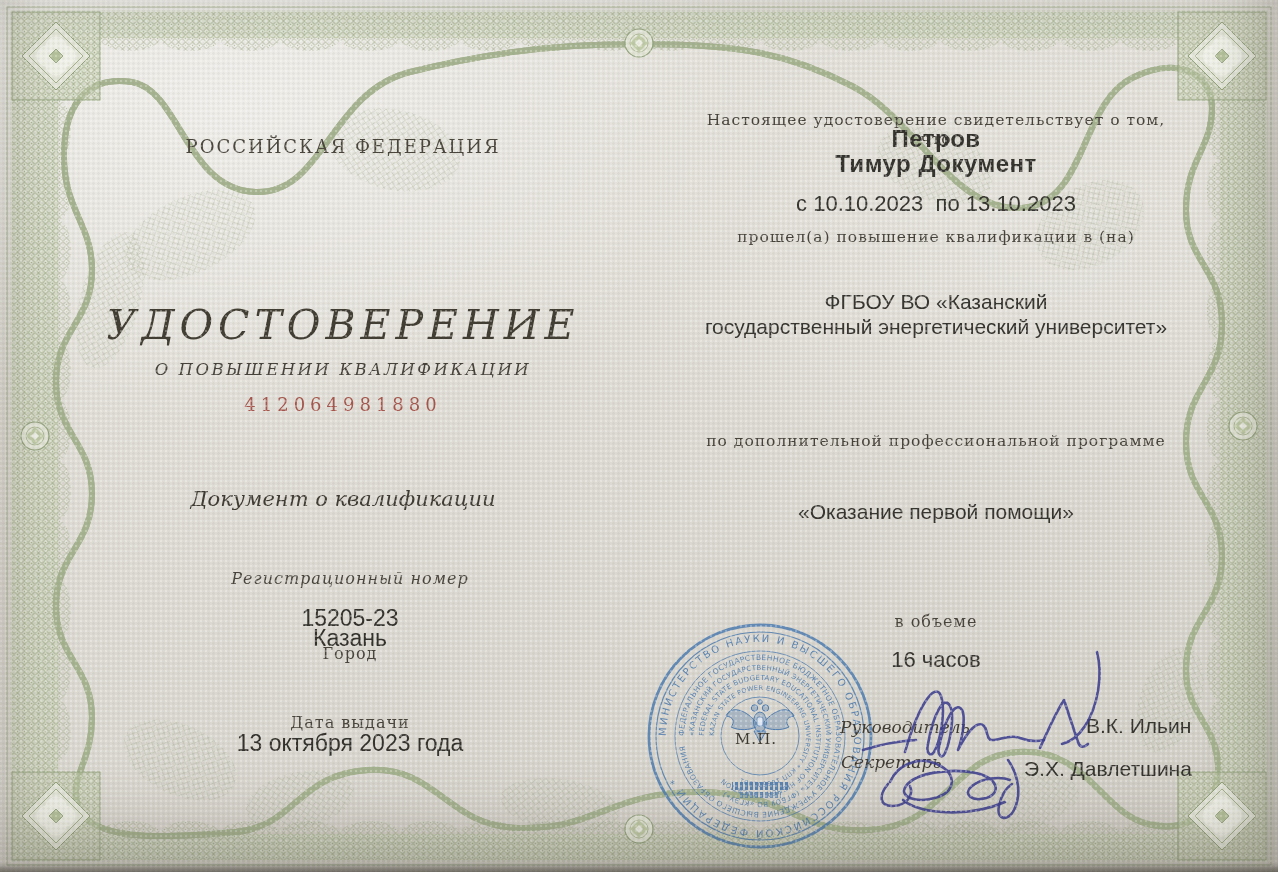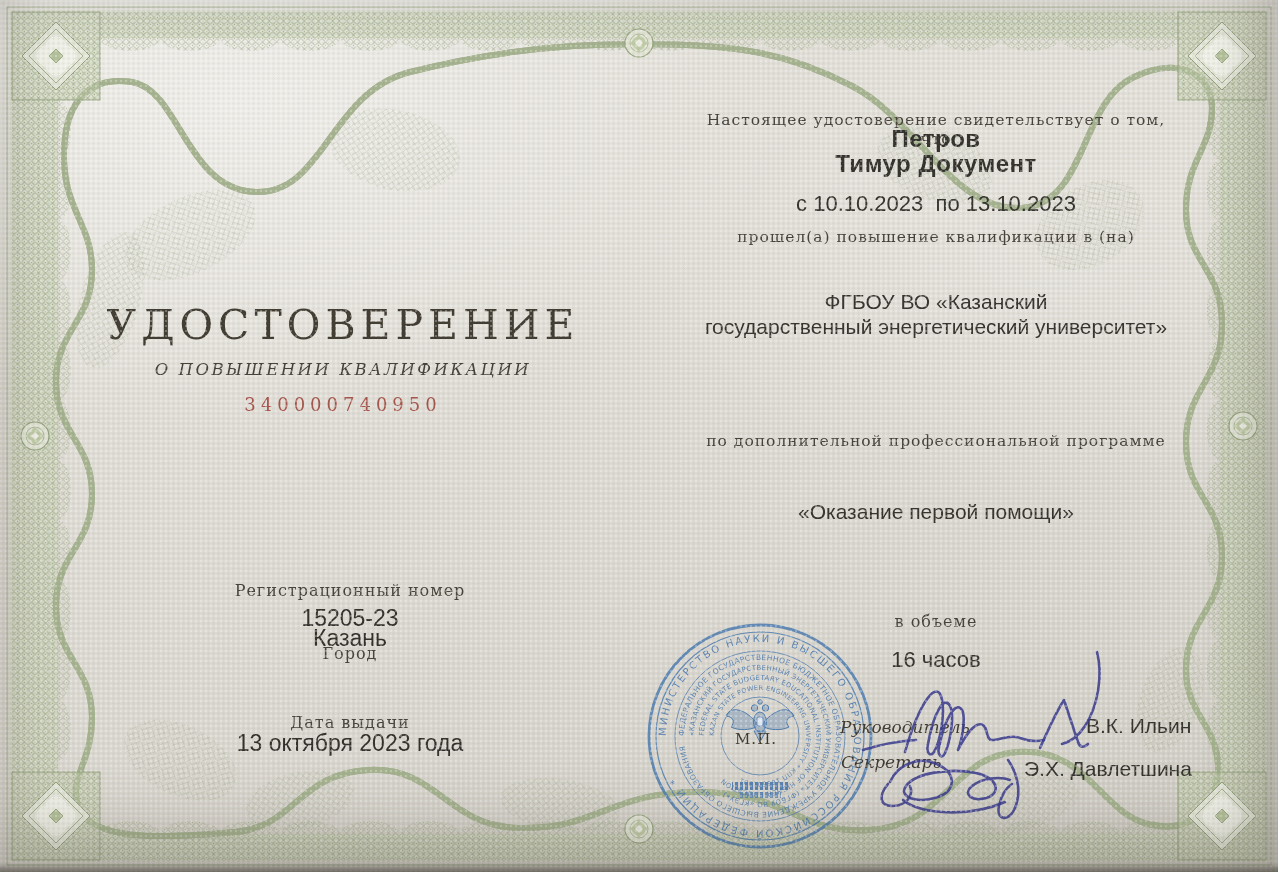--- a/index.html
+++ b/index.html
@@ -29,25 +29,25 @@
   .col-left2{left:110px;width:480px;}
   .col-right{left:700px;width:472px;}
   .serif-sm{font-family:"DejaVu Serif",serif;font-size:15.5px;letter-spacing:1px;color:#46423a;}
   .serif-label{font-family:"DejaVu Serif",serif;font-size:16px;letter-spacing:1px;color:#48443c;}
   .sans-val{font-family:"Liberation Sans","DejaVu Sans",sans-serif;font-size:23px;color:#33312c;}
   .sans-line{font-family:"Liberation Sans","DejaVu Sans",sans-serif;font-size:21px;color:#36342f;}
   .bold-name{font-family:Liberation Sans, sans-serif;font-size:24px;font-weight:bold;color:#34322d;letter-spacing:.5px;}
   .italic-line{font-family:"DejaVu Serif",serif;font-style:italic;color:#3f3b33;}
   .keep-spaces{white-space:pre;}
   .country{top:136px;font-size:18px;letter-spacing:2px;color:#4b463c;}
-  .doc-title{top:300px;font-size:41px;letter-spacing:5px;color:#413d33;}
+  .doc-title{top:300px;font-size:41px;letter-spacing:5px;color:#413d33;font-style:italic;}
   .doc-subtitle{top:360px;font-size:16.5px;letter-spacing:2.5px;color:#46423a;font-style:italic;}
   .serial{top:394px;font-size:18px;letter-spacing:5px;color:#a5564c;}
   .doc-type{top:486px;font-size:21px;}
-  .reg-label{top:581px;} .reg-num{top:604px;}
+  .reg-label{top:569px;font-style:italic;} .reg-num{top:604px;}
   .city-label{top:644px;} .city-val{top:624px;}
   .date-label{top:713px;} .date-val{top:729px;}
   .statement{top:111px;}
   .surname{top:124px;} .patronymic{top:149px;}
   .period{top:190px;font-size:22px;}
   .completed{top:228px;}
   .org1{top:289px;text-align:center;} .org2{top:314px;}
   .program-label{top:432px;}
   .program-name{top:499px;}
   .volume-label{top:612px;}
@@ -158,23 +158,25 @@
       <use href="#rosette" transform="translate(1222,816)"></use>
     </g>
     <g>
       <use href="#medallion" transform="translate(639,43)"></use>
       <use href="#medallion" transform="translate(639,829)"></use>
       <use href="#medallion" transform="translate(35,436)"></use>
       <use href="#medallion" transform="translate(1243,426)"></use>
     </g>
   </svg>
 
+  <div class="txt col-left country">РОССИЙСКАЯ ФЕДЕРАЦИЯ</div>
   <div class="txt col-left doc-title">УДОСТОВЕРЕНИЕ</div>
   <div class="txt col-left doc-subtitle">О ПОВЫШЕНИИ КВАЛИФИКАЦИИ</div>
-  <div class="txt col-left serial">340000740950</div>
+  <div class="txt col-left serial">412064981880</div>
+  <div class="txt col-left doc-type italic-line">Документ о квалификации</div>
 
   <div class="txt col-left2 serif-label reg-label">Регистрационный номер</div>
   <div class="txt col-left2 sans-val reg-num">15205-23</div>
   <div class="txt col-left2 serif-label city-label">Город</div>
   <div class="txt col-left2 sans-val city-val">Казань</div>
   <div class="txt col-left2 serif-label date-label">Дата выдачи</div>
   <div class="txt col-left2 sans-val date-val">13 октября 2023 года</div>
 
   <div class="txt col-right serif-sm statement">Настоящее удостоверение свидетельствует о том, что</div>
   <div class="txt col-right bold-name surname">Петров</div>

